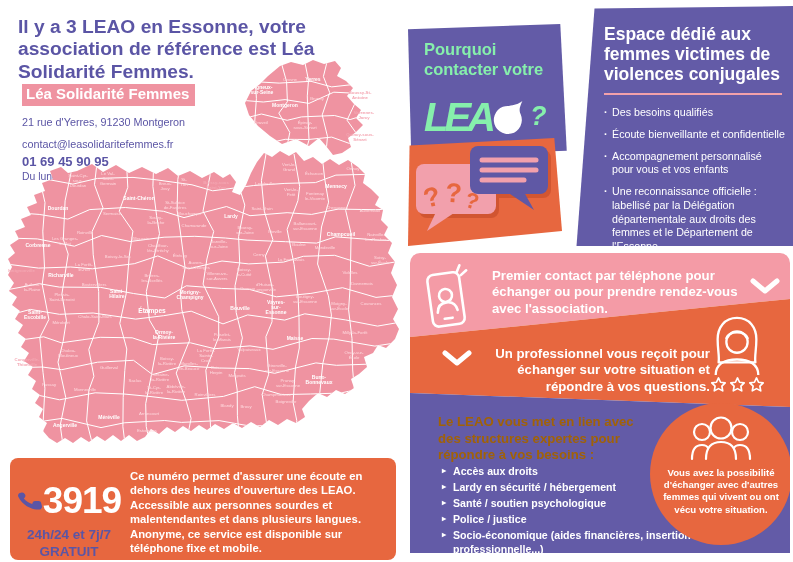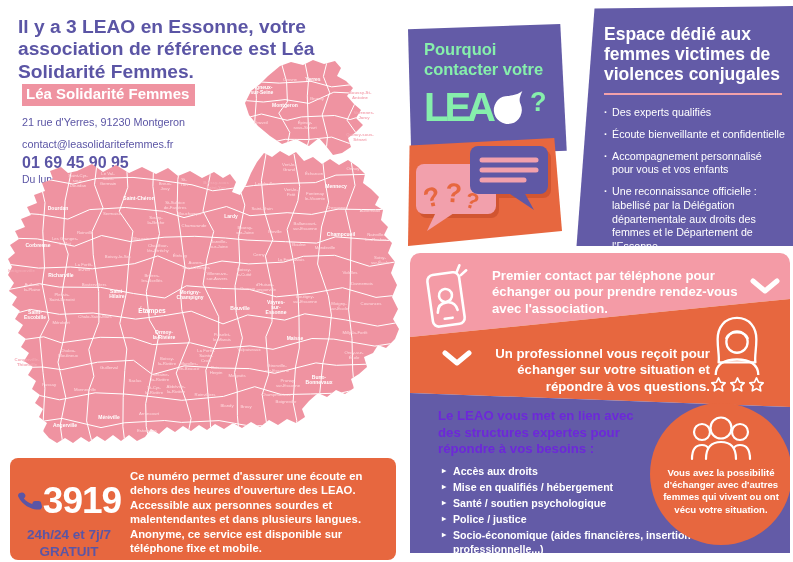--- a/index.html
+++ b/index.html
@@ -9,21 +9,21 @@
   html,body{margin:0;padding:0;background:#fff;}
   body{font-family:"Liberation Sans",sans-serif;}
   .page{position:relative;width:793px;height:562px;background:#fff;overflow:hidden;}
   .abs{position:absolute;}
 
   
   .main-heading{left:18px;top:16px;width:384px;font-size:19.2px;line-height:1.16;font-weight:700;color:var(--purple);}
   .contact{left:22px;top:84px;width:240px;color:var(--purple);}
   .contact-name{display:inline-block;background:var(--pink);color:#fff;font-weight:700;font-size:15px;padding:1px 6px 4px 4px;}
   .contact-line{font-size:10.8px;margin-top:10px;}
-  .contact-phone{font-size:16px;font-weight:700;margin-top:4px;}
+  .contact-phone{font-size:13px;font-weight:700;margin-top:4px;}
   .contact-hours{font-size:10.4px;margin-top:2px;}
 
   .map-svg{left:8px;top:58px;}
   .map-svg text{text-anchor:middle;font-family:"Liberation Sans",sans-serif;}
   .map-svg .ml-n{font-size:4.3px;fill:#ffd9de;font-weight:400;}
   .map-svg .ml-b{font-size:5px;fill:#ffffff;font-weight:700;}
   .map-svg .ml-B{font-size:6.6px;fill:#ffffff;font-weight:700;}
   .map-svg .ml-o{font-size:4.3px;fill:#f4a6b2;font-weight:700;}
   .border-line{stroke:#fff;stroke-width:1;fill:none;stroke-linejoin:round;}
 
@@ -33,41 +33,41 @@
   .hl-number{color:#fff;font-size:37px;font-weight:700;letter-spacing:-1px;line-height:1;}
   .hl-rule{width:98px;height:3px;background:var(--purple);margin:3px 0 5px;}
   .hl-avail,.hl-free{color:var(--purple);font-weight:700;font-size:13.5px;line-height:1.25;}
   .hl-desc{flex:1;color:#fff;font-weight:700;font-size:11.3px;line-height:1.28;padding:11px 12px 0 2px;}
 
   
   .why-box{left:408px;top:24px;width:162px;height:132px;background:var(--panel);
     clip-path:polygon(0% 4%,94% 0%,98% 96%,2% 100%);color:#86efac;padding:0;}
   .why-inner{position:absolute;left:16px;top:16px;}
   .why-l1,.why-l2{font-size:16.5px;font-weight:700;line-height:1.2;}
-  .logo-row{display:flex;margin-top:7px;}
+  .logo-row{display:flex;align-items:center;margin-top:17px;font-style:italic;}
   .logo-letters{font-size:40px;font-weight:700;letter-spacing:-4px;line-height:1;}
   .logo-q{font-size:27px;font-weight:700;margin-left:5px;}
 
   .dedicated{left:572px;top:6px;width:225px;height:240px;background:var(--panel);
     clip-path:polygon(10% 1%,100% 0%,100% 100%,2% 100%);color:#fff;}
   .ded-inner{position:absolute;left:32px;top:18px;width:182px;}
   .ded-heading{font-size:17.5px;font-weight:700;line-height:1.15;}
   .ded-rule{width:178px;height:2px;background:var(--rule-pink);margin:9px 0 11px;}
   .ded-list{list-style:none;margin:0;padding:0;font-size:10.7px;line-height:1.28;}
   .ded-list li{position:relative;padding-left:8px;margin-bottom:8px;}
   .ded-list li::before{content:"·";position:absolute;left:0;top:0;font-weight:700;}
 
   .bubbles-box{left:408px;top:138px;width:154px;height:108px;background:var(--orange);
     clip-path:polygon(1% 7%,95% 0%,100% 86%,0% 100%);}
 
   .steps{left:410px;top:253px;width:380px;height:388px;border-radius:10px;overflow:hidden;text-decoration:underline;}
   .step-text{color:#fff;font-weight:700;font-size:13.2px;line-height:1.24;}
   .step1-text{left:82px;top:15px;width:248px;}
   .step2-text{left:60px;top:93px;width:240px;text-align:right;}
-  .exp-heading{left:28px;top:155px;width:212px;color:#6d28d9;font-weight:700;font-size:13.2px;line-height:1.26;}
+  .exp-heading{left:28px;top:161px;width:212px;color:#a16207;font-weight:700;font-size:13.2px;line-height:1.26;}
   .exp-list{left:32px;top:212px;width:250px;list-style:none;margin:0;padding:0;color:#fff;font-weight:700;font-size:10.6px;line-height:1.32;}
   .exp-list li{position:relative;padding-left:11px;margin-bottom:2px;}
   .exp-list li::before{content:"▸";position:absolute;left:0;top:1px;font-size:8px;}
   .peer-circle{left:240px;top:150px;width:142px;height:142px;border-radius:50%;background:var(--orange);text-align:center;}
   .peer-note{margin:2px auto 0;width:122px;color:#fff;font-weight:700;font-size:9.6px;line-height:1.27;}
   .phone1-icon{left:16px;top:12px;transform:rotate(-8deg);}
   .chevron1{left:340px;top:25px;}
   .chevron2{left:32px;top:97px;}
   .woman-icon{left:300px;top:62px;}
   .stars-row{left:301px;top:124px;display:flex;gap:4px;}
@@ -275,21 +275,21 @@
         <span class="logo-q">?</span>
       </div>
     </div>
   </div>
 
   <div class="abs dedicated">
     <div class="ded-inner">
       <div class="ded-heading">Espace dédié aux femmes victimes de violences conjugales</div>
       <div class="ded-rule"></div>
       <ul class="ded-list">
-          <li>Des experts qualifiés</li>
+          <li>Des besoins qualifiés</li>
           <li>Écoute bienveillante et confidentielle</li>
           <li>Accompagnement personnalisé pour vous et vos enfants</li>
           <li>Une reconnaissance officielle : labellisé par la Délégation départementale aux droits des femmes et le Département de l'Essonne.</li>
         </ul>
     </div>
   </div>
 
   <div class="abs bubbles-box">
     <svg width="154" height="108" viewBox="0 0 154 108">
       <g transform="translate(3,4)" opacity="0.9">
@@ -357,21 +357,21 @@
           <path d="M8 1 L10.2 5.6 L15.2 6.3 L11.6 9.8 L12.5 14.8 L8 12.4 L3.5 14.8 L4.4 9.8 L0.8 6.3 L5.8 5.6 Z"></path>
         </svg>
       <svg width="15" height="15" viewBox="0 0 16 16" fill="none" stroke="#fff" stroke-width="1.8" stroke-linejoin="round">
           <path d="M8 1 L10.2 5.6 L15.2 6.3 L11.6 9.8 L12.5 14.8 L8 12.4 L3.5 14.8 L4.4 9.8 L0.8 6.3 L5.8 5.6 Z"></path>
         </svg>
     </div>
 
     <div class="abs exp-heading">Le LEAO vous met en lien avec des structures expertes pour répondre à vos besoins :</div>
     <ul class="abs exp-list">
         <li>Accès aux droits</li>
-        <li>Mise en qualifiés / hébergement</li>
+        <li>Lardy en sécurité / hébergement</li>
         <li>Santé / soutien psychologique</li>
         <li>Police / justice</li>
         <li>Socio-économique (aides financières, insertion professionnelle...)</li>
       </ul>
 
     <div class="abs peer-circle">
       <svg width="64" height="46" viewBox="0 0 64 46" fill="none" stroke="#fff" stroke-width="2.2" stroke-linecap="round" style="margin-top:12px;">
         <circle cx="13" cy="17" r="8"></circle>
         <path d="M3 44 C3 34 7 30 13 30 C16 30 18 31 19 33"></path>
         <circle cx="51" cy="17" r="8"></circle>

